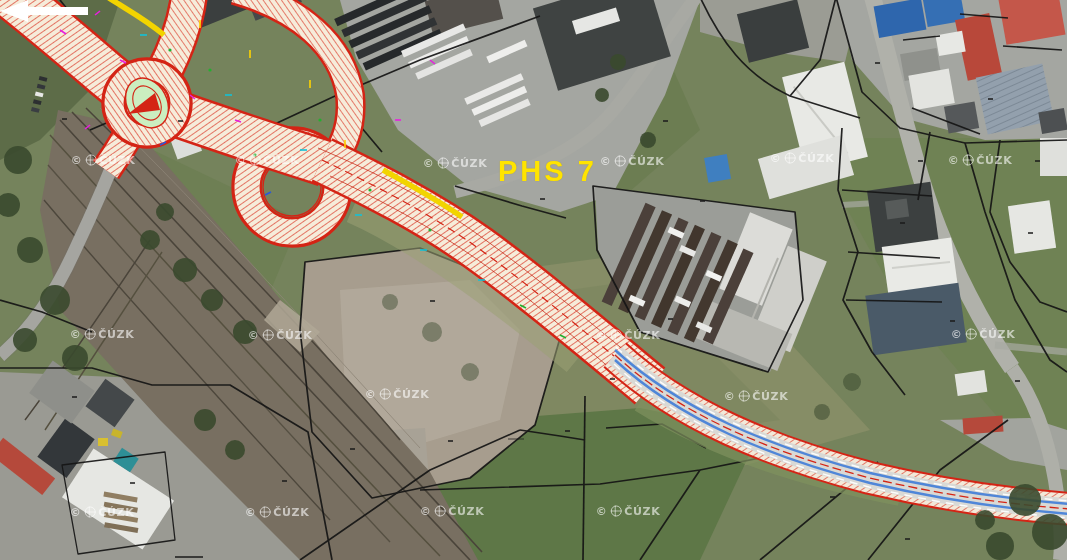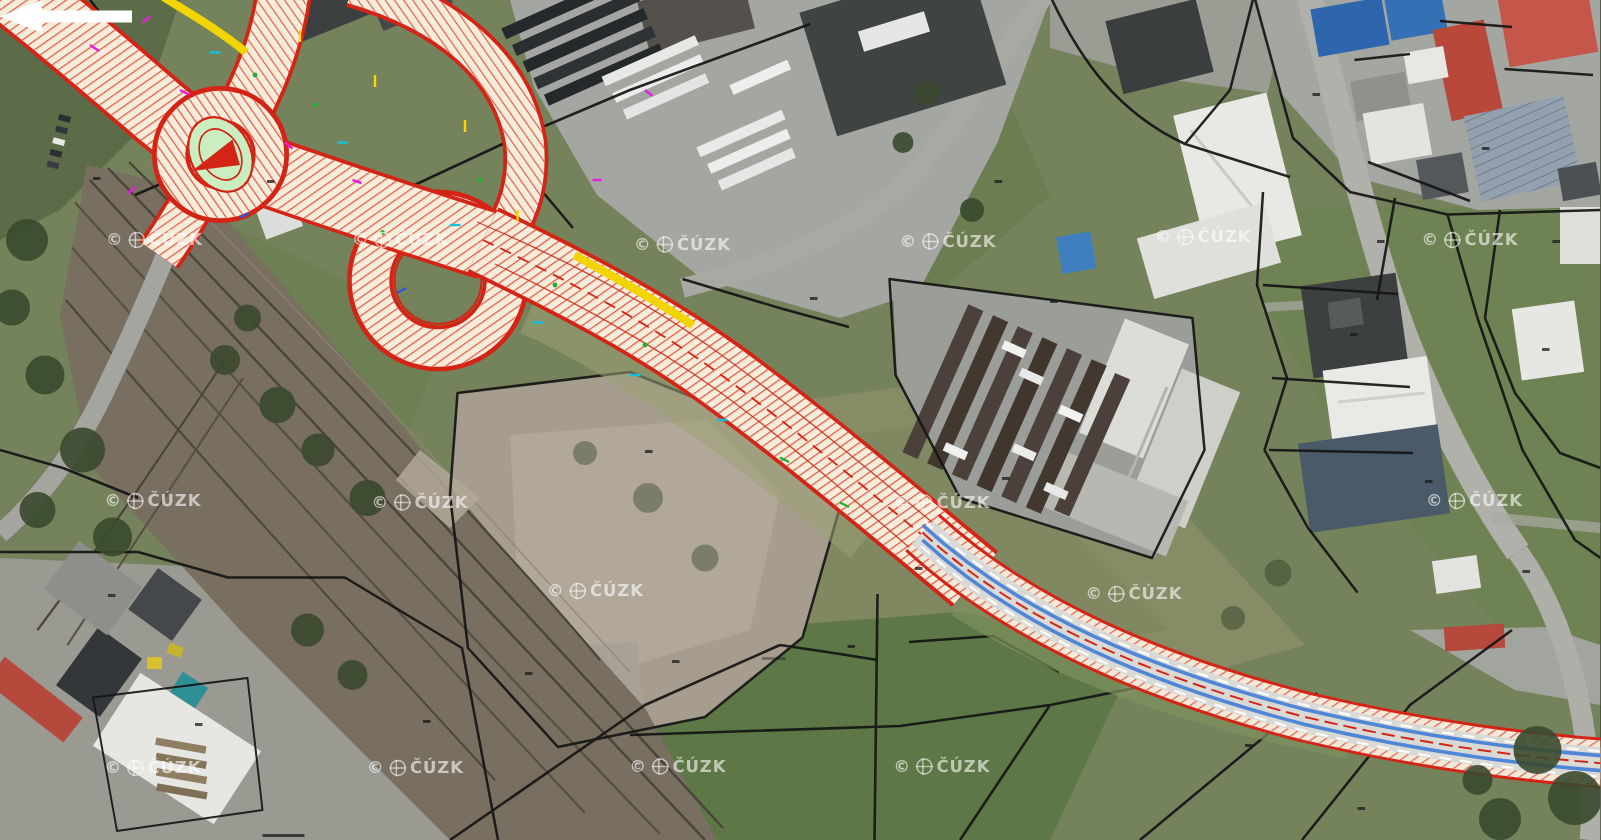--- a/index.html
+++ b/index.html
@@ -464,17 +464,20 @@
     <span class="wm-globe"></span>
     <span>ČÚZK</span>
   </span>
       <span class="wm" style="position: absolute; left: 628px; top: 511px;">
     <span>©</span>
     <span class="wm-globe"></span>
     <span>ČÚZK</span>
   </span>
     </div>
 
+<div class="phs-label">
+  <span>PHS 7</span>
+</div>
 <svg class="phs-arrow" viewBox="0 0 88 22" width="88" height="22">
   <polygon points="0,11 28,0 28,7 88,7 88,15 28,15 28,22" fill="#ffffff"></polygon>
 </svg>
 
 </div>
 
 </body></html>

